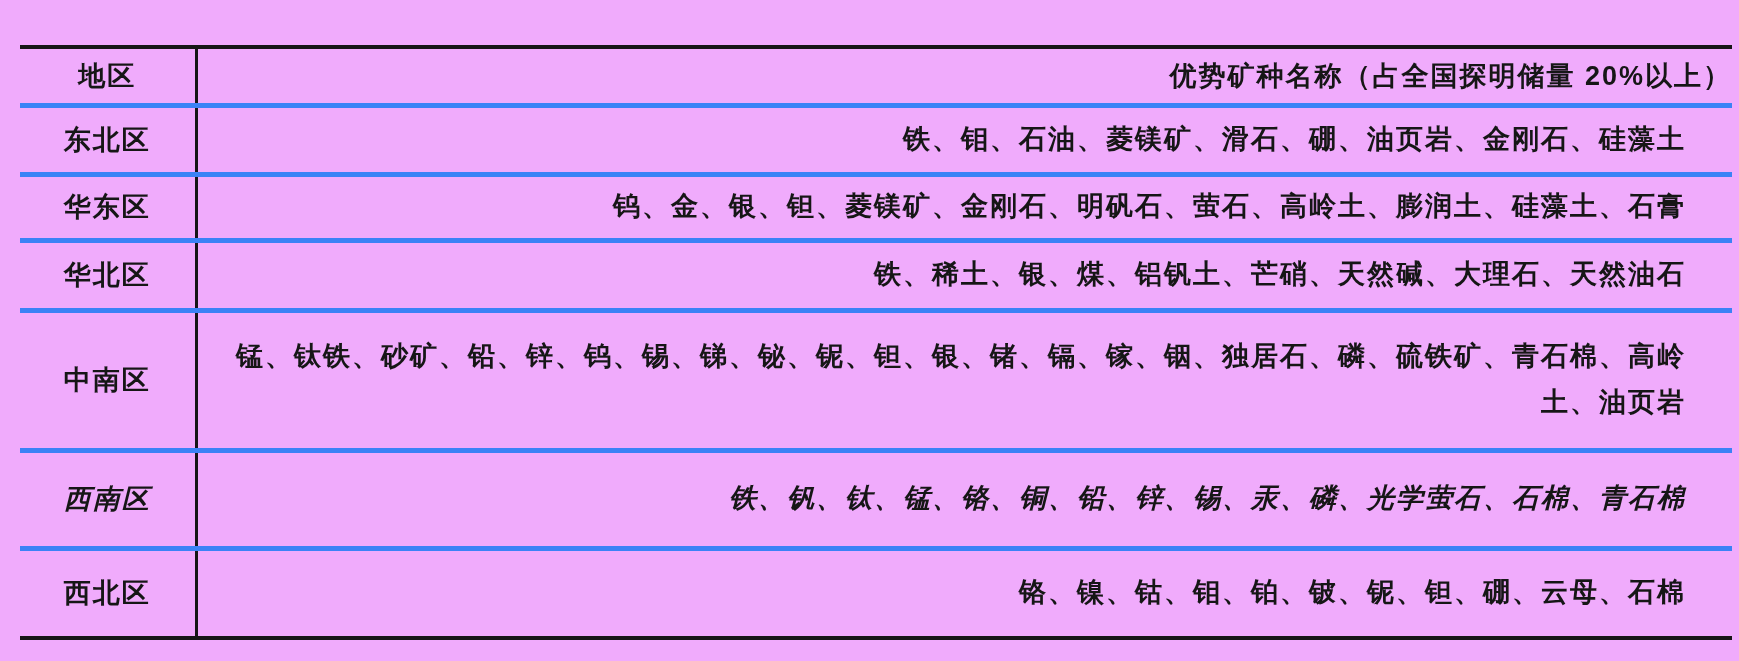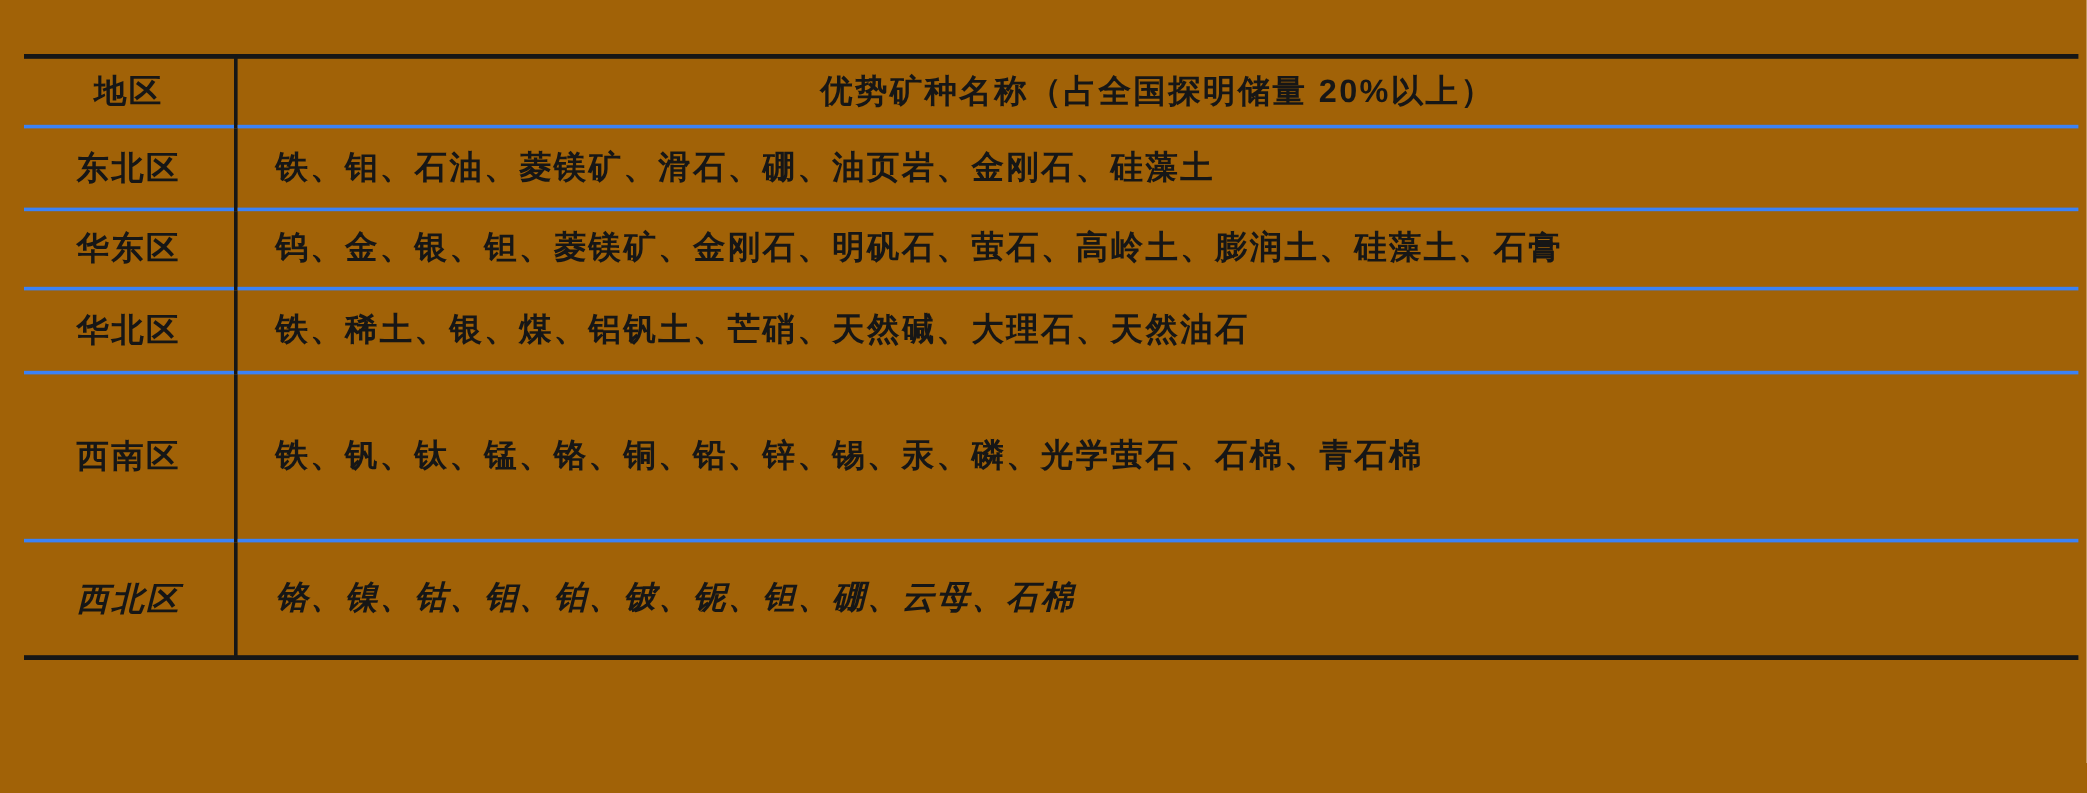--- a/index.html
+++ b/index.html
@@ -10,56 +10,56 @@
   body {
     width: 1739px;
     height: 661px;
     font-family: "Liberation Sans", "DejaVu Sans", sans-serif;
     color: #161616;
   }
   .sheet {
     position: relative;
     width: 1739px;
     height: 661px;
-    background: #a16207;
+    background: #f0abfc;
     overflow: hidden;
   }
   table.minerals {
     position: absolute;
     left: 20px;
     top: 45px;
     width: 1712px;
     border-collapse: collapse;
     table-layout: fixed;
     font-size: 27px;
     font-weight: 700;
     letter-spacing: 2px;
     color: #161616;
     border-top: 4px solid #161616;
     border-bottom: 4px solid #161616;
   }
   col.region-col   { width: 176px; }
   col.minerals-col { width: auto; }
 
-  tbody tr { border-top: 3px solid #3b82f6; }
+  tbody tr { border-top: 5px solid #3b82f6; }
 
   th, td {
     padding: 0;
     vertical-align: middle;
     font-weight: 700;
   }
   th.region-h, td.region {
     border-right: 3px solid #161616;
     text-align: center;
   }
   th.minerals-h {
-    text-align: center;
+    text-align: right;
   }
   td.minerals {
-    text-align: left;
+    text-align: right;
     padding-left: 32px;
     padding-right: 46px;
     line-height: 1.7;
   }
 
   thead tr               { height: 58px; }
   tbody tr:nth-child(1)  { height: 69px; }
   tbody tr:nth-child(2)  { height: 66px; }
   tbody tr:nth-child(3)  { height: 70px; }
   tbody tr:nth-child(4)  { height: 140px; }
@@ -90,20 +90,24 @@
   <tr>
     <td class="region">华东区</td>
     <td class="minerals">钨、金、银、钽、菱镁矿、金刚石、明矾石、萤石、高岭土、膨润土、硅藻土、石膏</td>
   </tr>
 
   <tr>
     <td class="region">华北区</td>
     <td class="minerals">铁、稀土、银、煤、铝钒土、芒硝、天然碱、大理石、天然油石</td>
   </tr>
 
+  <tr>
+    <td class="region">中南区</td>
+    <td class="minerals">锰、钛铁、砂矿、铅、锌、钨、锡、锑、铋、铌、钽、银、锗、镉、镓、铟、独居石、磷、硫铁矿、青石棉、高岭土、油页岩</td>
+  </tr>
 
   <tr>
     <td class="region">西南区</td>
     <td class="minerals">铁、钒、钛、锰、铬、铜、铅、锌、锡、汞、磷、光学萤石、石棉、青石棉</td>
   </tr>
 
   <tr>
     <td class="region">西北区</td>
     <td class="minerals">铬、镍、钴、钼、铂、铍、铌、钽、硼、云母、石棉</td>
   </tr>

